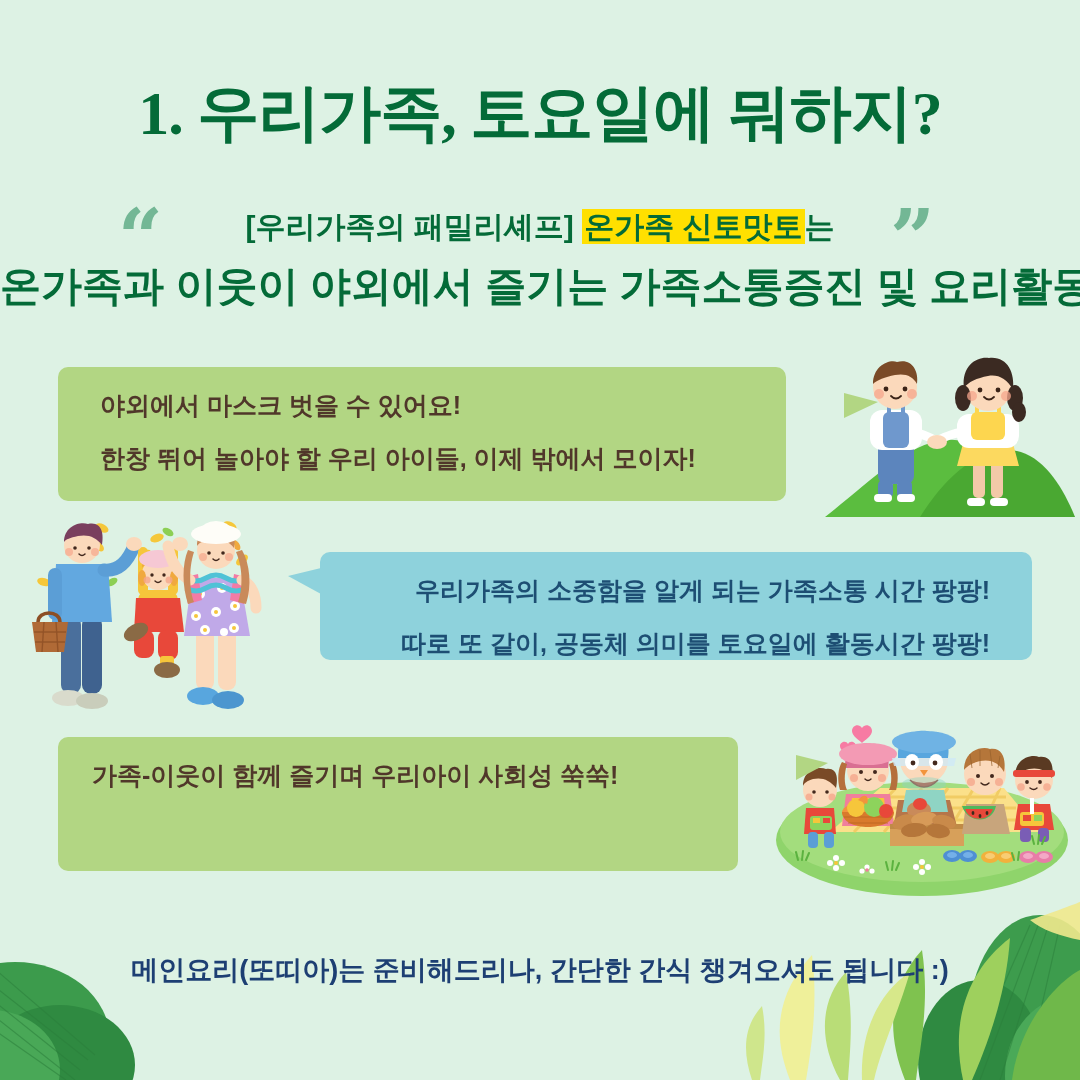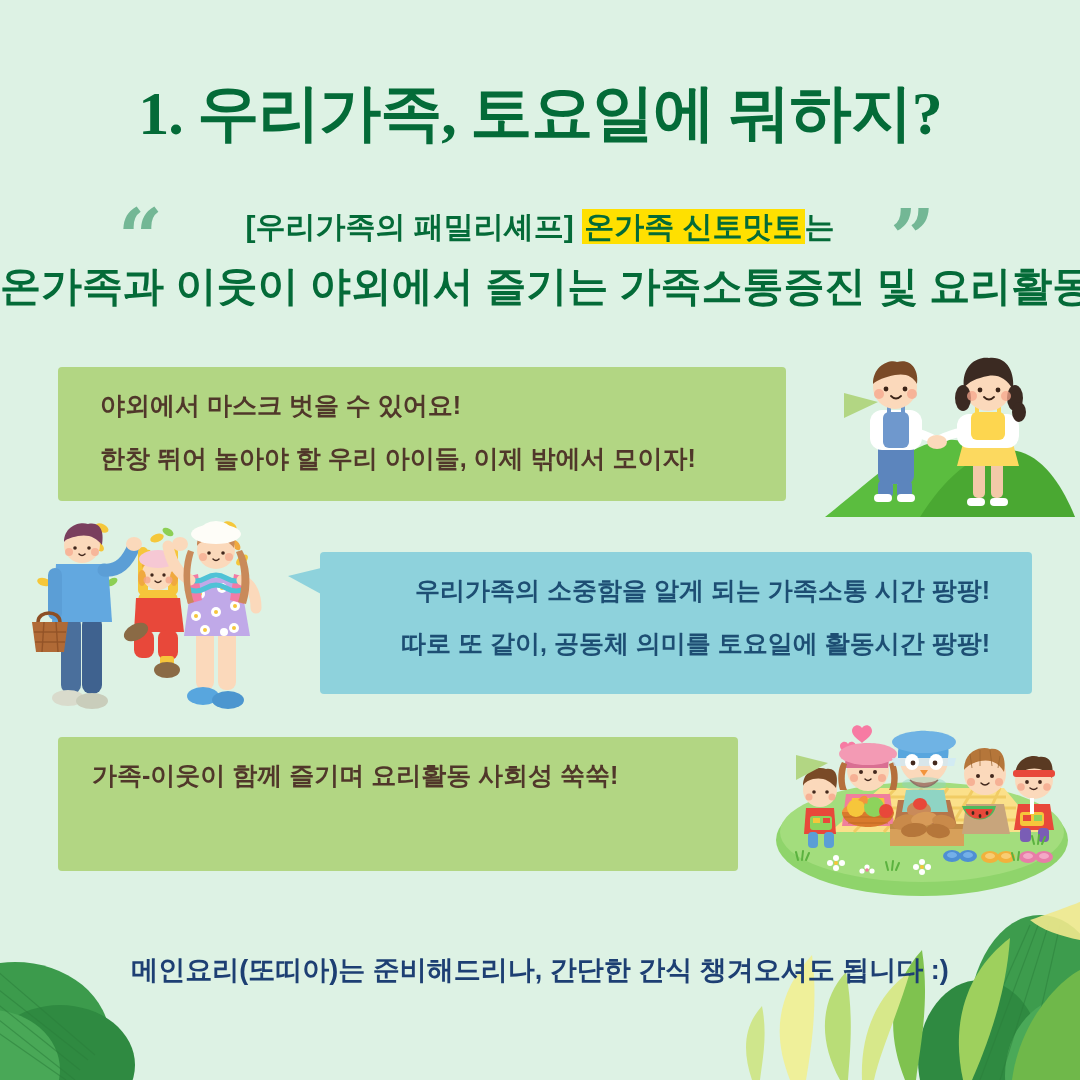--- a/index.html
+++ b/index.html
@@ -32,36 +32,36 @@
   .qmark.close{left:890px;top:-6px;}
   .lead1{
     font-size:30px;font-weight:bold;color:#046b38;line-height:1.45;white-space:nowrap;
   }
   .lead2{
     font-size:41px;font-weight:bold;color:#046b38;line-height:1.45;margin-top:8px;white-space:nowrap;
   }
   .hl{background:#ffe000;padding:1px 2px;}
 
   
-  .bubble{position:absolute;border-radius:4px;box-sizing:border-box;}
+  .bubble{position:absolute;border-radius:10px;box-sizing:border-box;}
   .bubble .line{white-space:nowrap;}
 
   #bubble1{
     left:58px;top:367px;width:728px;height:134px;
     background:#b2d683;padding:26px 0 0 42px;
   }
   #bubble1 .line{font-size:25px;font-weight:bold;color:#50372a;line-height:1.0;margin-bottom:28px;}
   #bubble1 .tail{
     position:absolute;left:786px;top:26px;width:0;height:0;
     border-top:9px solid transparent;border-bottom:16px solid transparent;
     border-left:34px solid #b2d683;
   }
 
   #bubble2{
-    left:320px;top:552px;width:712px;height:142px;
+    left:320px;top:552px;width:712px;height:108px;
     background:#8ed2dc;padding:26px 42px 0 0;text-align:right;
   }
   #bubble2 .line{font-size:25px;font-weight:bold;color:#1d4e73;line-height:1.0;margin-bottom:28px;}
   #bubble2 .tail{
     position:absolute;left:-32px;top:16px;width:0;height:0;
     border-top:8px solid transparent;border-bottom:18px solid transparent;
     border-right:33px solid #8ed2dc;
   }
 
   #bubble3{
@@ -512,18 +512,18 @@
   </div>
 
   <div class="bubble" id="bubble2">
     <div class="tail"></div>
     <div class="line">우리가족의 소중함을 알게 되는 가족소통 시간 팡팡!</div>
     <div class="line">따로 또 같이, 공동체 의미를 토요일에 활동시간 팡팡!</div>
   </div>
 
   <div class="bubble" id="bubble3">
     <div class="tail"></div>
-    <div class="line">가족-이웃이 함께 즐기며 요리활동 사회성 쑥쑥!</div>
+    <div class="line">가족-이웃이 함께 즐기며 우리아이 사회성 쑥쑥!</div>
   </div>
 
   <div class="footnote">메인요리(또띠아)는 준비해드리나, 간단한 간식 챙겨오셔도 됩니다 :)</div>
 
 </div>
 
 </body></html>

